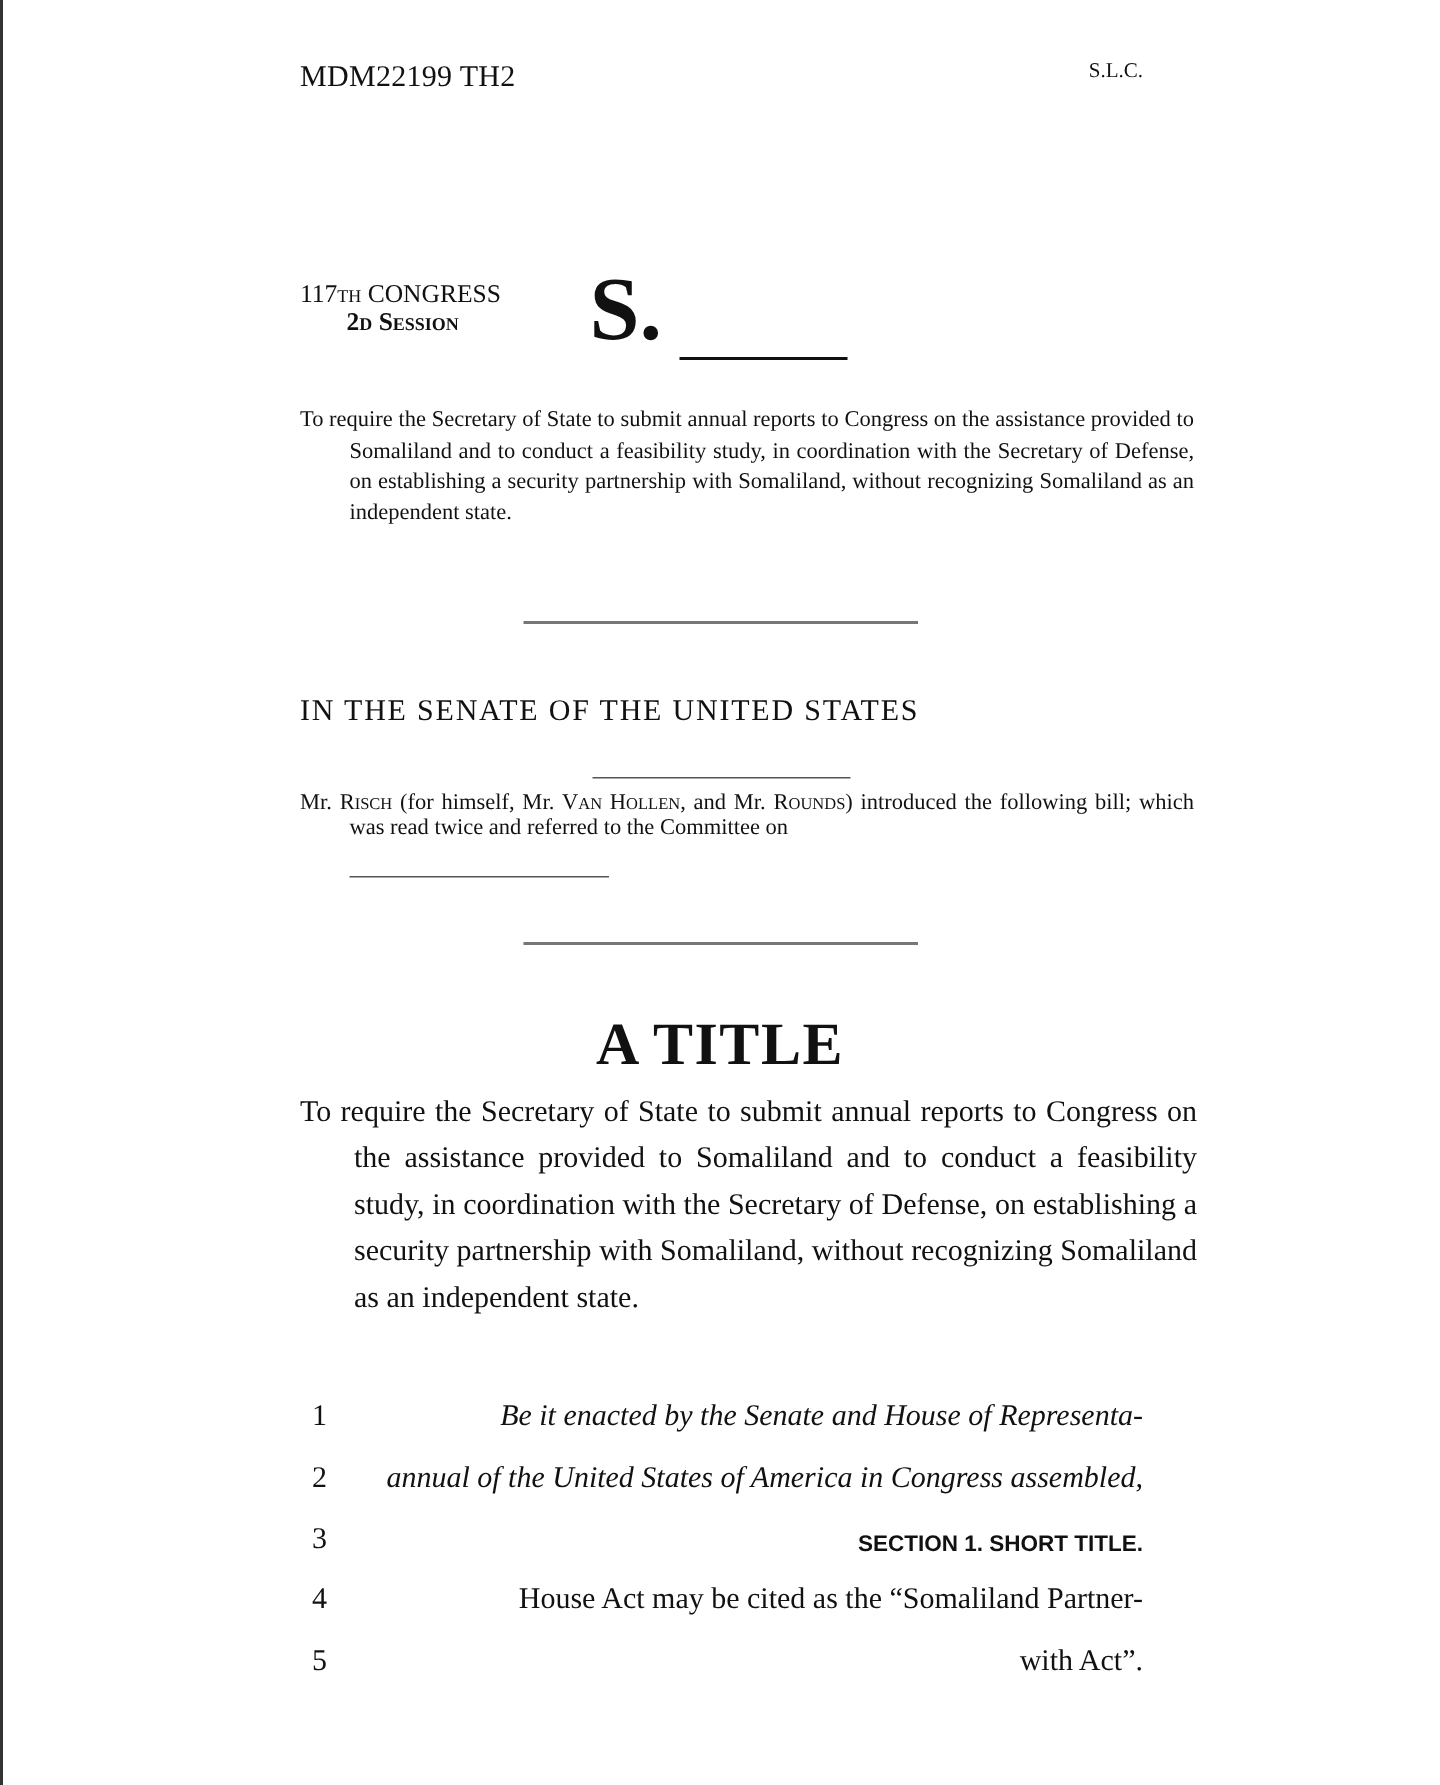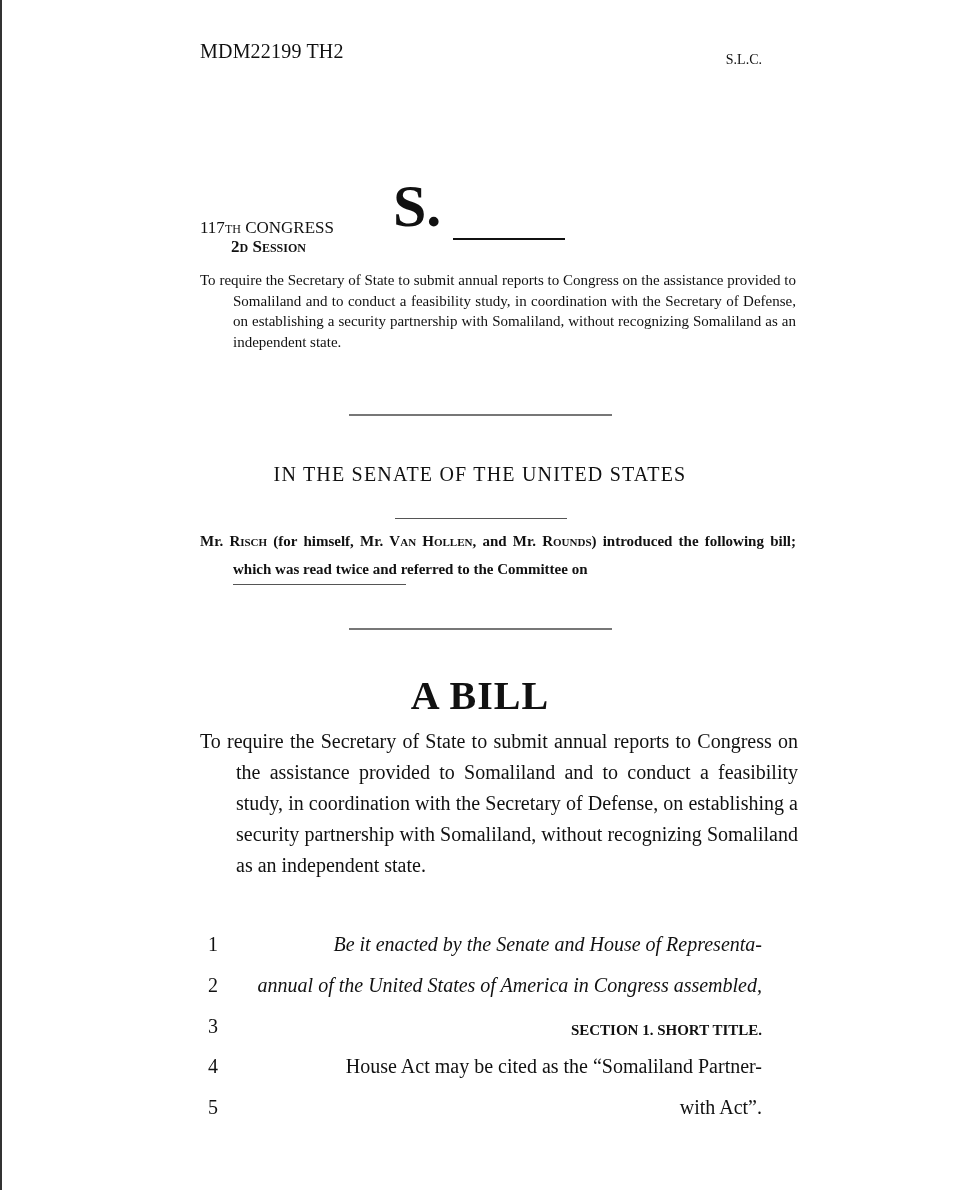--- a/index.html
+++ b/index.html
@@ -18,49 +18,49 @@
     .page-edge {
       position: absolute;
       left: 0; top: 0;
       width: 2px; height: 1190px;
       background: #333;
     }
     .abs { position: absolute; }
     .serif { font-family: "Liberation Serif", "DejaVu Serif", serif; }
 
     .header-left { left: 200px; top: 40px; font-size: 20px; letter-spacing: 0.2px; }
-    .header-right { right: 198px; top: 52px; font-size: 14px; }
+    .header-right { right: 198px; top: 40px; font-size: 14px; }
 
-    .congress-block { left: 200px; top: 186px; font-size: 17px; line-height: 19px; margin-top: 32px; }
+    .congress-block { left: 200px; top: 186px; font-size: 17px; line-height: 19px; }
     .congress-line2 { padding-left: 31px; font-weight: bold; }
     .sc { font-variant: small-caps; }
     .bill-s { left: 393px; top: 176px; font-size: 60px; font-weight: bold; font-family: "Liberation Serif", serif; line-height: 60px; }
     .bill-blank { left: 453px; top: 238px; width: 112px; height: 2px; background: #111; }
 
     .purpose-small {
       left: 200px; top: 270px; width: 563px;
       font-size: 15px; line-height: 20.5px;
       text-align: justify;
     }
     .hang { padding-left: 33px; text-indent: -33px; }
 
     .rule { height: 1.5px; background: #777; }
     .rule1 { left: 349px; top: 414px; width: 263px; }
     .rule2 { left: 395px; top: 518px; width: 172px; background: #555; height: 1px; }
     .rule3 { left: 349px; top: 628px; width: 263px; }
     .committee-blank { left: 233px; top: 584px; width: 173px; height: 1px; background: #555; }
 
     .senate-heading {
       left: 200px; top: 463px; width: 560px;
-      text-align: center; font-size: 20px; letter-spacing: 1.2px;
+      text-align: left; font-size: 20px; letter-spacing: 1.2px;
     }
 
     .intro-text {
       left: 200px; top: 527px; width: 563px;
-      font-size: 15px; line-height: 28px; text-align: justify; font-weight: bold;
+      font-size: 15px; line-height: 17px; text-align: justify;
     }
 
     .a-bill-title {
       left: 200px; top: 672px; width: 560px;
       text-align: center; font-size: 40px; font-weight: bold;
       font-family: "Liberation Serif", serif; letter-spacing: 1px;
     }
 
     .purpose-large {
       left: 200px; top: 726px; width: 562px;
@@ -70,21 +70,21 @@
 
     .line-row {
       position: absolute; left: 200px; width: 562px;
       font-size: 20px; line-height: 26px;
       display: flex;
     }
     .line-num { width: 35px; text-align: left; padding-left: 8px; box-sizing: border-box; flex: none; }
     .line-text { flex: 1; white-space: nowrap; text-align: right; }
     .italic { font-style: italic; }
     .indent { padding-left: 44px; }
-    .section-head { font-family: Liberation Serif, serif; font-weight: bold; font-size: 15px; letter-spacing: 0px; }
+    .section-head { font-family: Liberation Sans, sans-serif; font-weight: bold; font-size: 15px; letter-spacing: 0px; }
   </style>
 </head>
 <body>
 
 <div class="page-edge"></div>
 
 <div class="abs serif header-left">MDM22199 TH2</div>
 <div class="abs serif header-right">S.L.C.</div>
 
 <div class="abs serif congress-block">
@@ -102,21 +102,21 @@
 <div class="abs serif senate-heading">IN THE SENATE OF THE UNITED STATES</div>
 
 <div class="abs rule rule2"></div>
 
 <div class="abs serif intro-text hang"><span>Mr. </span><span class="sc">Risch</span><span> (for himself, Mr. </span><span class="sc">Van Hollen</span><span>, and Mr. </span><span class="sc">Rounds</span><span>) introduced the following bill; which was read twice and referred to the Committee on</span></div>
 
 <div class="abs committee-blank"></div>
 
 <div class="abs rule rule3"></div>
 
-<div class="abs a-bill-title">A BILL</div>
+<div class="abs a-bill-title">A TITLE</div>
 
 <div class="abs serif purpose-large hang-large">To require the Secretary of State to submit annual reports to Congress on the assistance provided to Somaliland and to conduct a feasibility study, in coordination with the Secretary of Defense, on establishing a security partnership with Somaliland, without recognizing Somaliland as an independent state.</div>
 
 <div class="line-row serif" style="top:931px">
   <span class="line-num">1</span>
   <span class="line-text italic indent">Be it enacted by the Senate and House of Representa-</span>
 </div>
 <div class="line-row serif" style="top:972px">
   <span class="line-num">2</span>
   <span class="line-text italic">annual of the United States of America in Congress assembled,</span>

